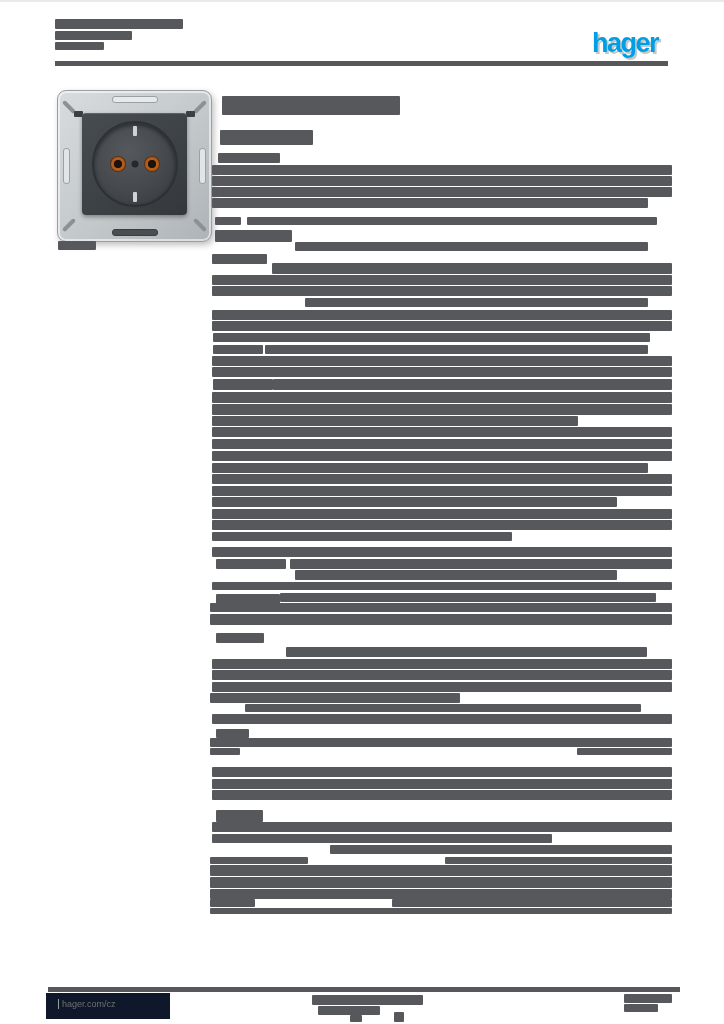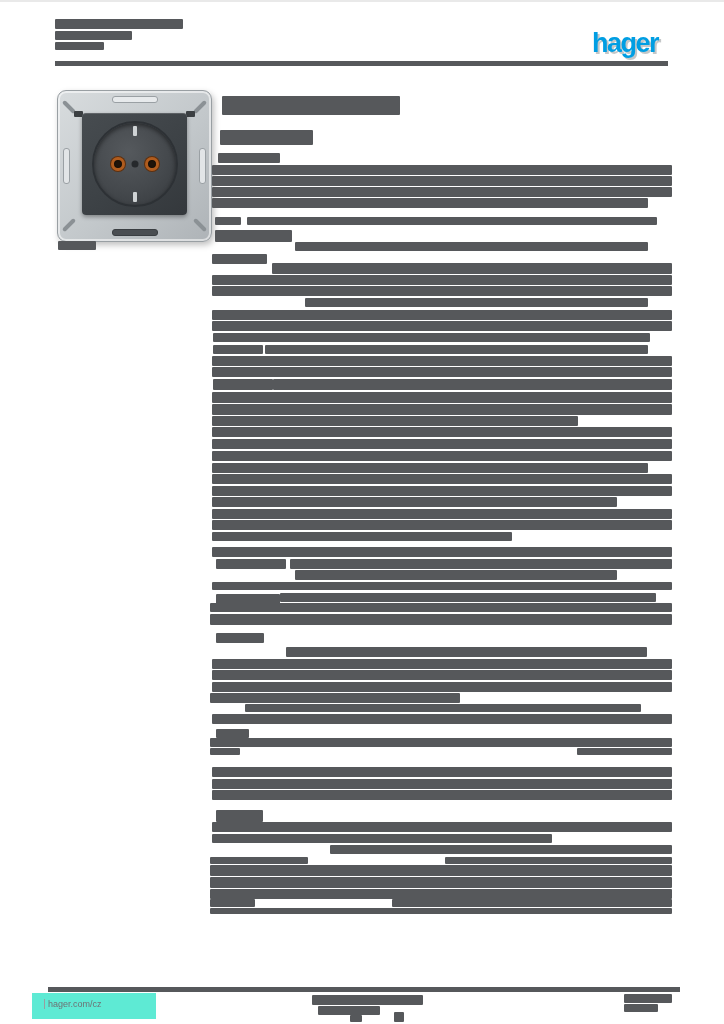--- a/index.html
+++ b/index.html
@@ -23,22 +23,22 @@
   
   .logo {
     position: absolute; left: 592px; top: 26px; width: 84px; height: 30px;
     font-size: 27px; font-weight: bold; letter-spacing: -1.5px;
     color: #009EE3; line-height: 30px;
     text-shadow: 2px 2px 0 rgba(125,130,134,0.45);
   }
 
   
   .footer-box {
-    position: absolute; left: 32px; top: 991px; width: 124px; height: 26px;
-    background: #5eead4;
+    position: absolute; left: 46px; top: 991px; width: 124px; height: 26px;
+    background: #0f172a;
   }
   .footer-link {
     position: absolute; left: 12px; top: 6px;
     font-size: 9px; color: #6e7174; text-decoration: none;
     border-left: 1px solid #9a9da0; padding-left: 3px;
   }
 
   
   .photo { position: absolute; left: 57px; top: 88px; width: 155px; height: 152px; }
   .frame {

